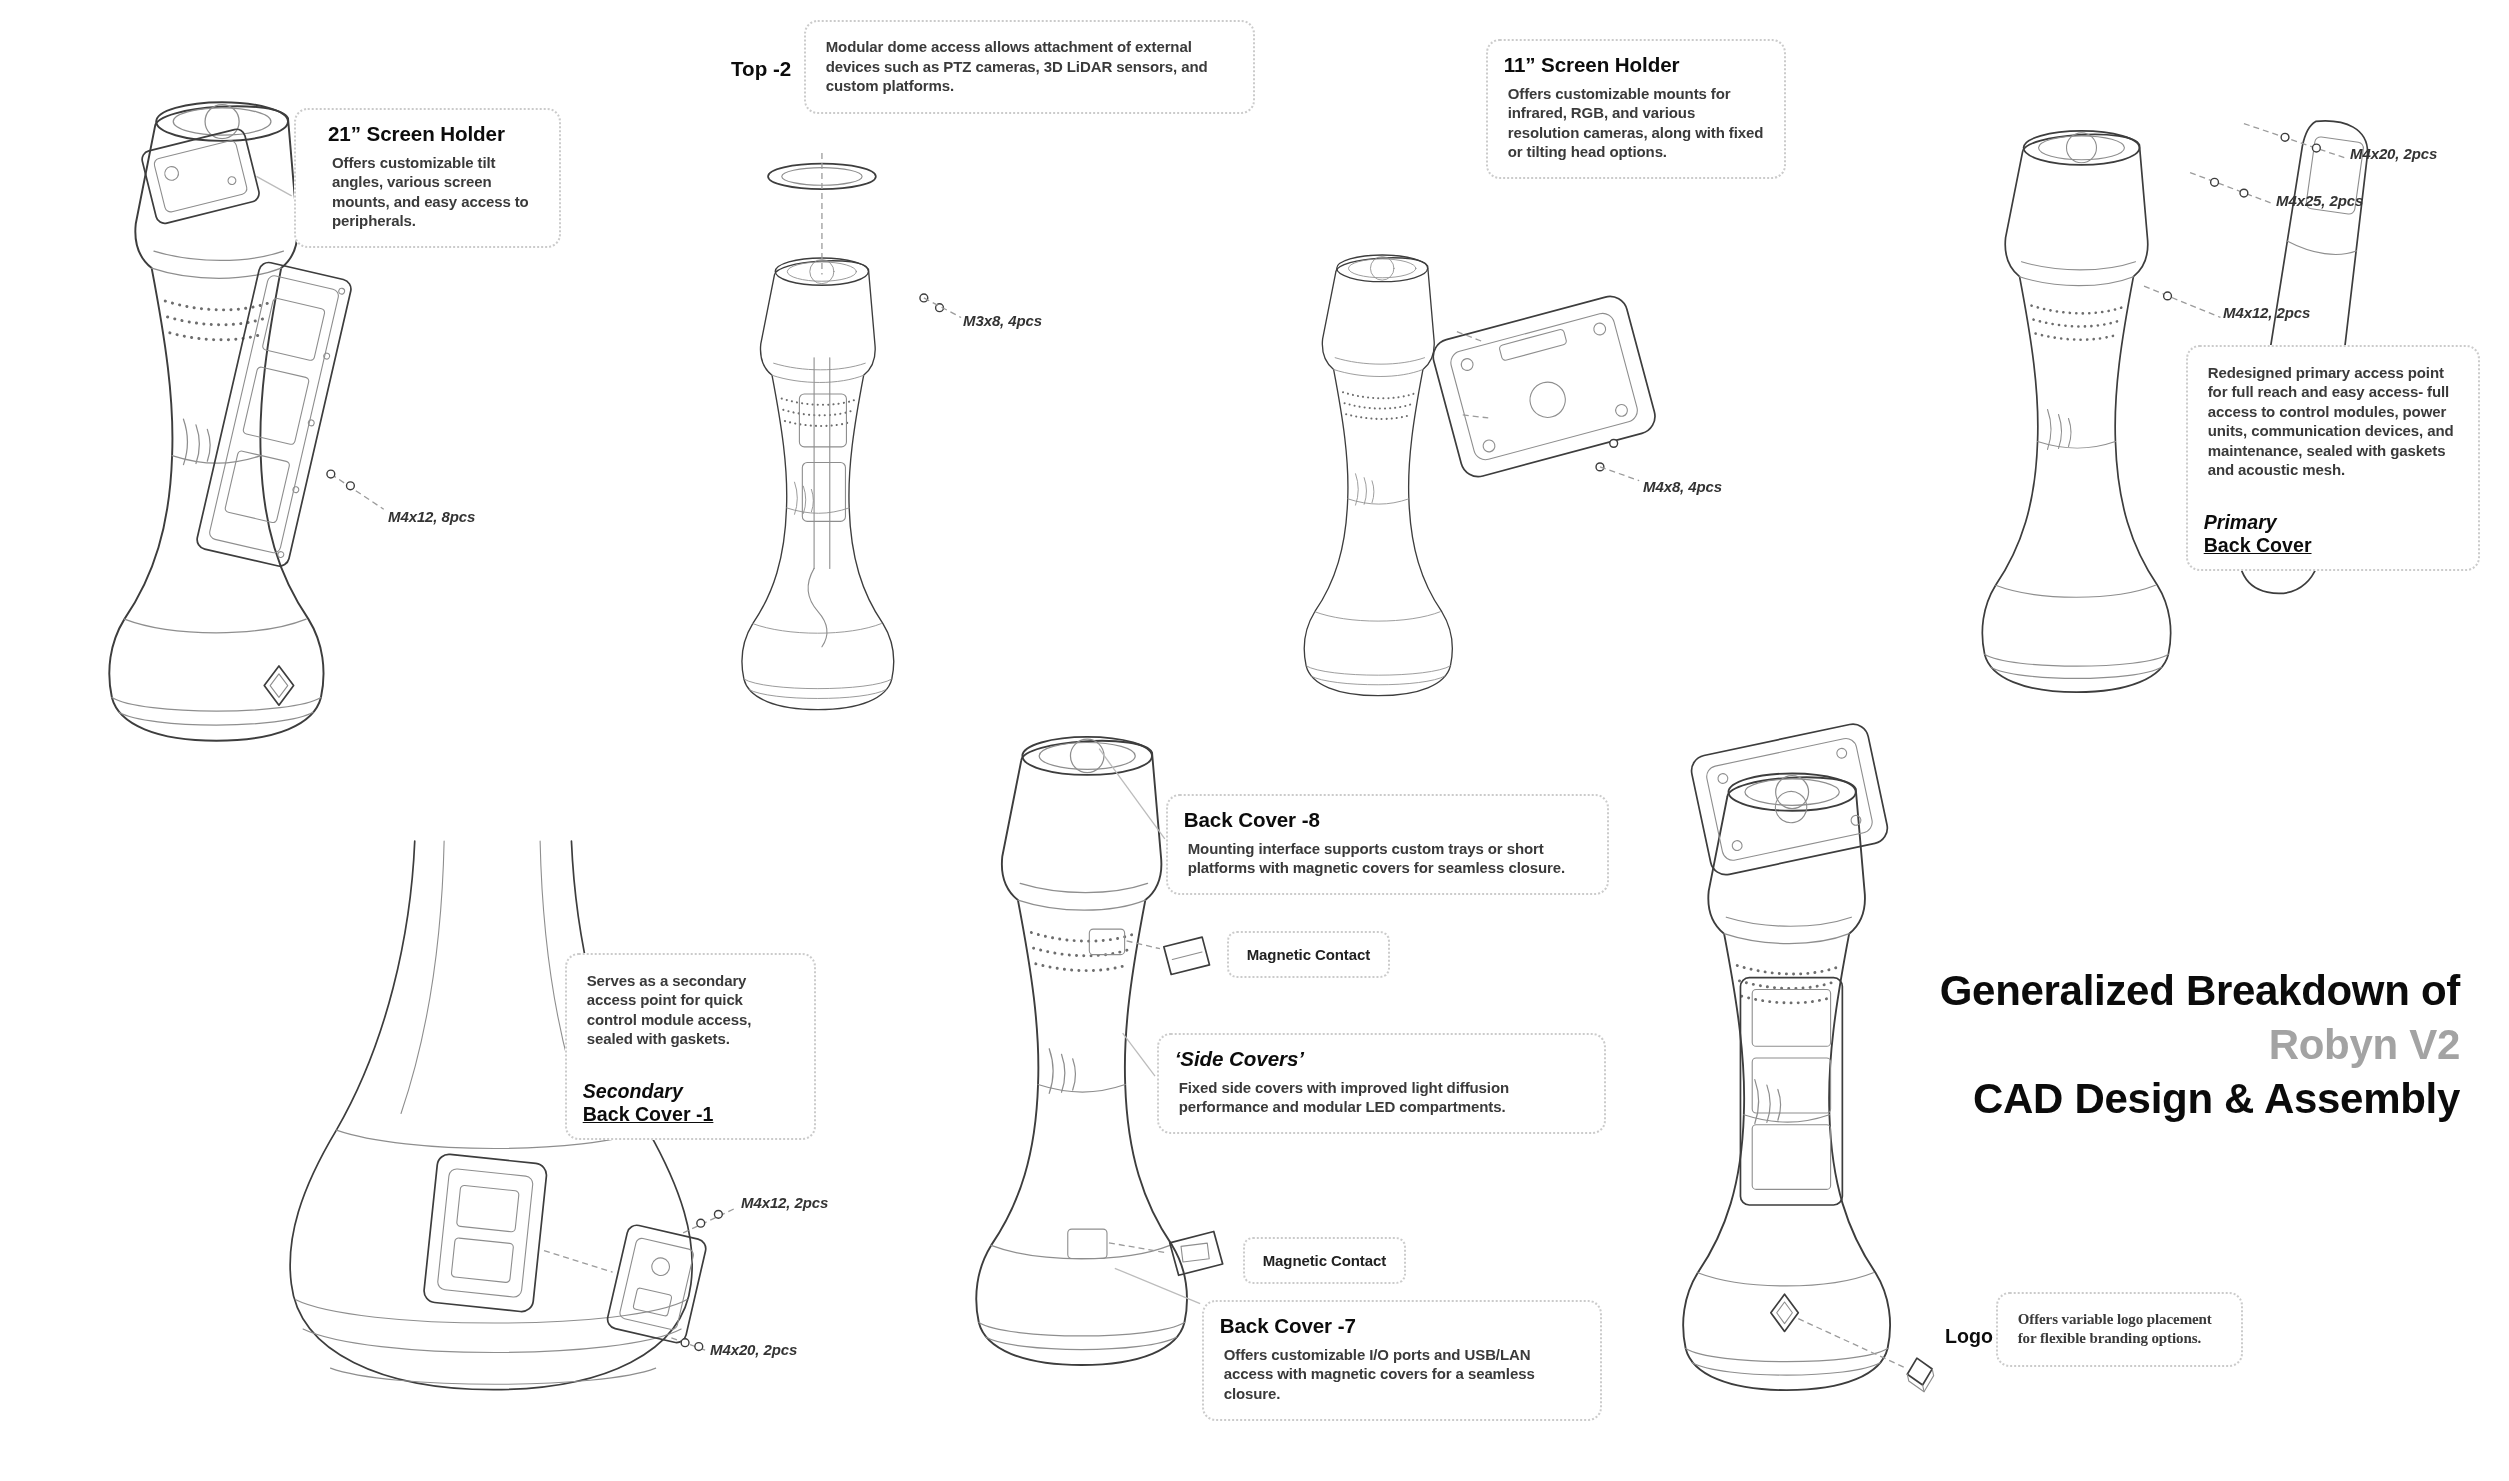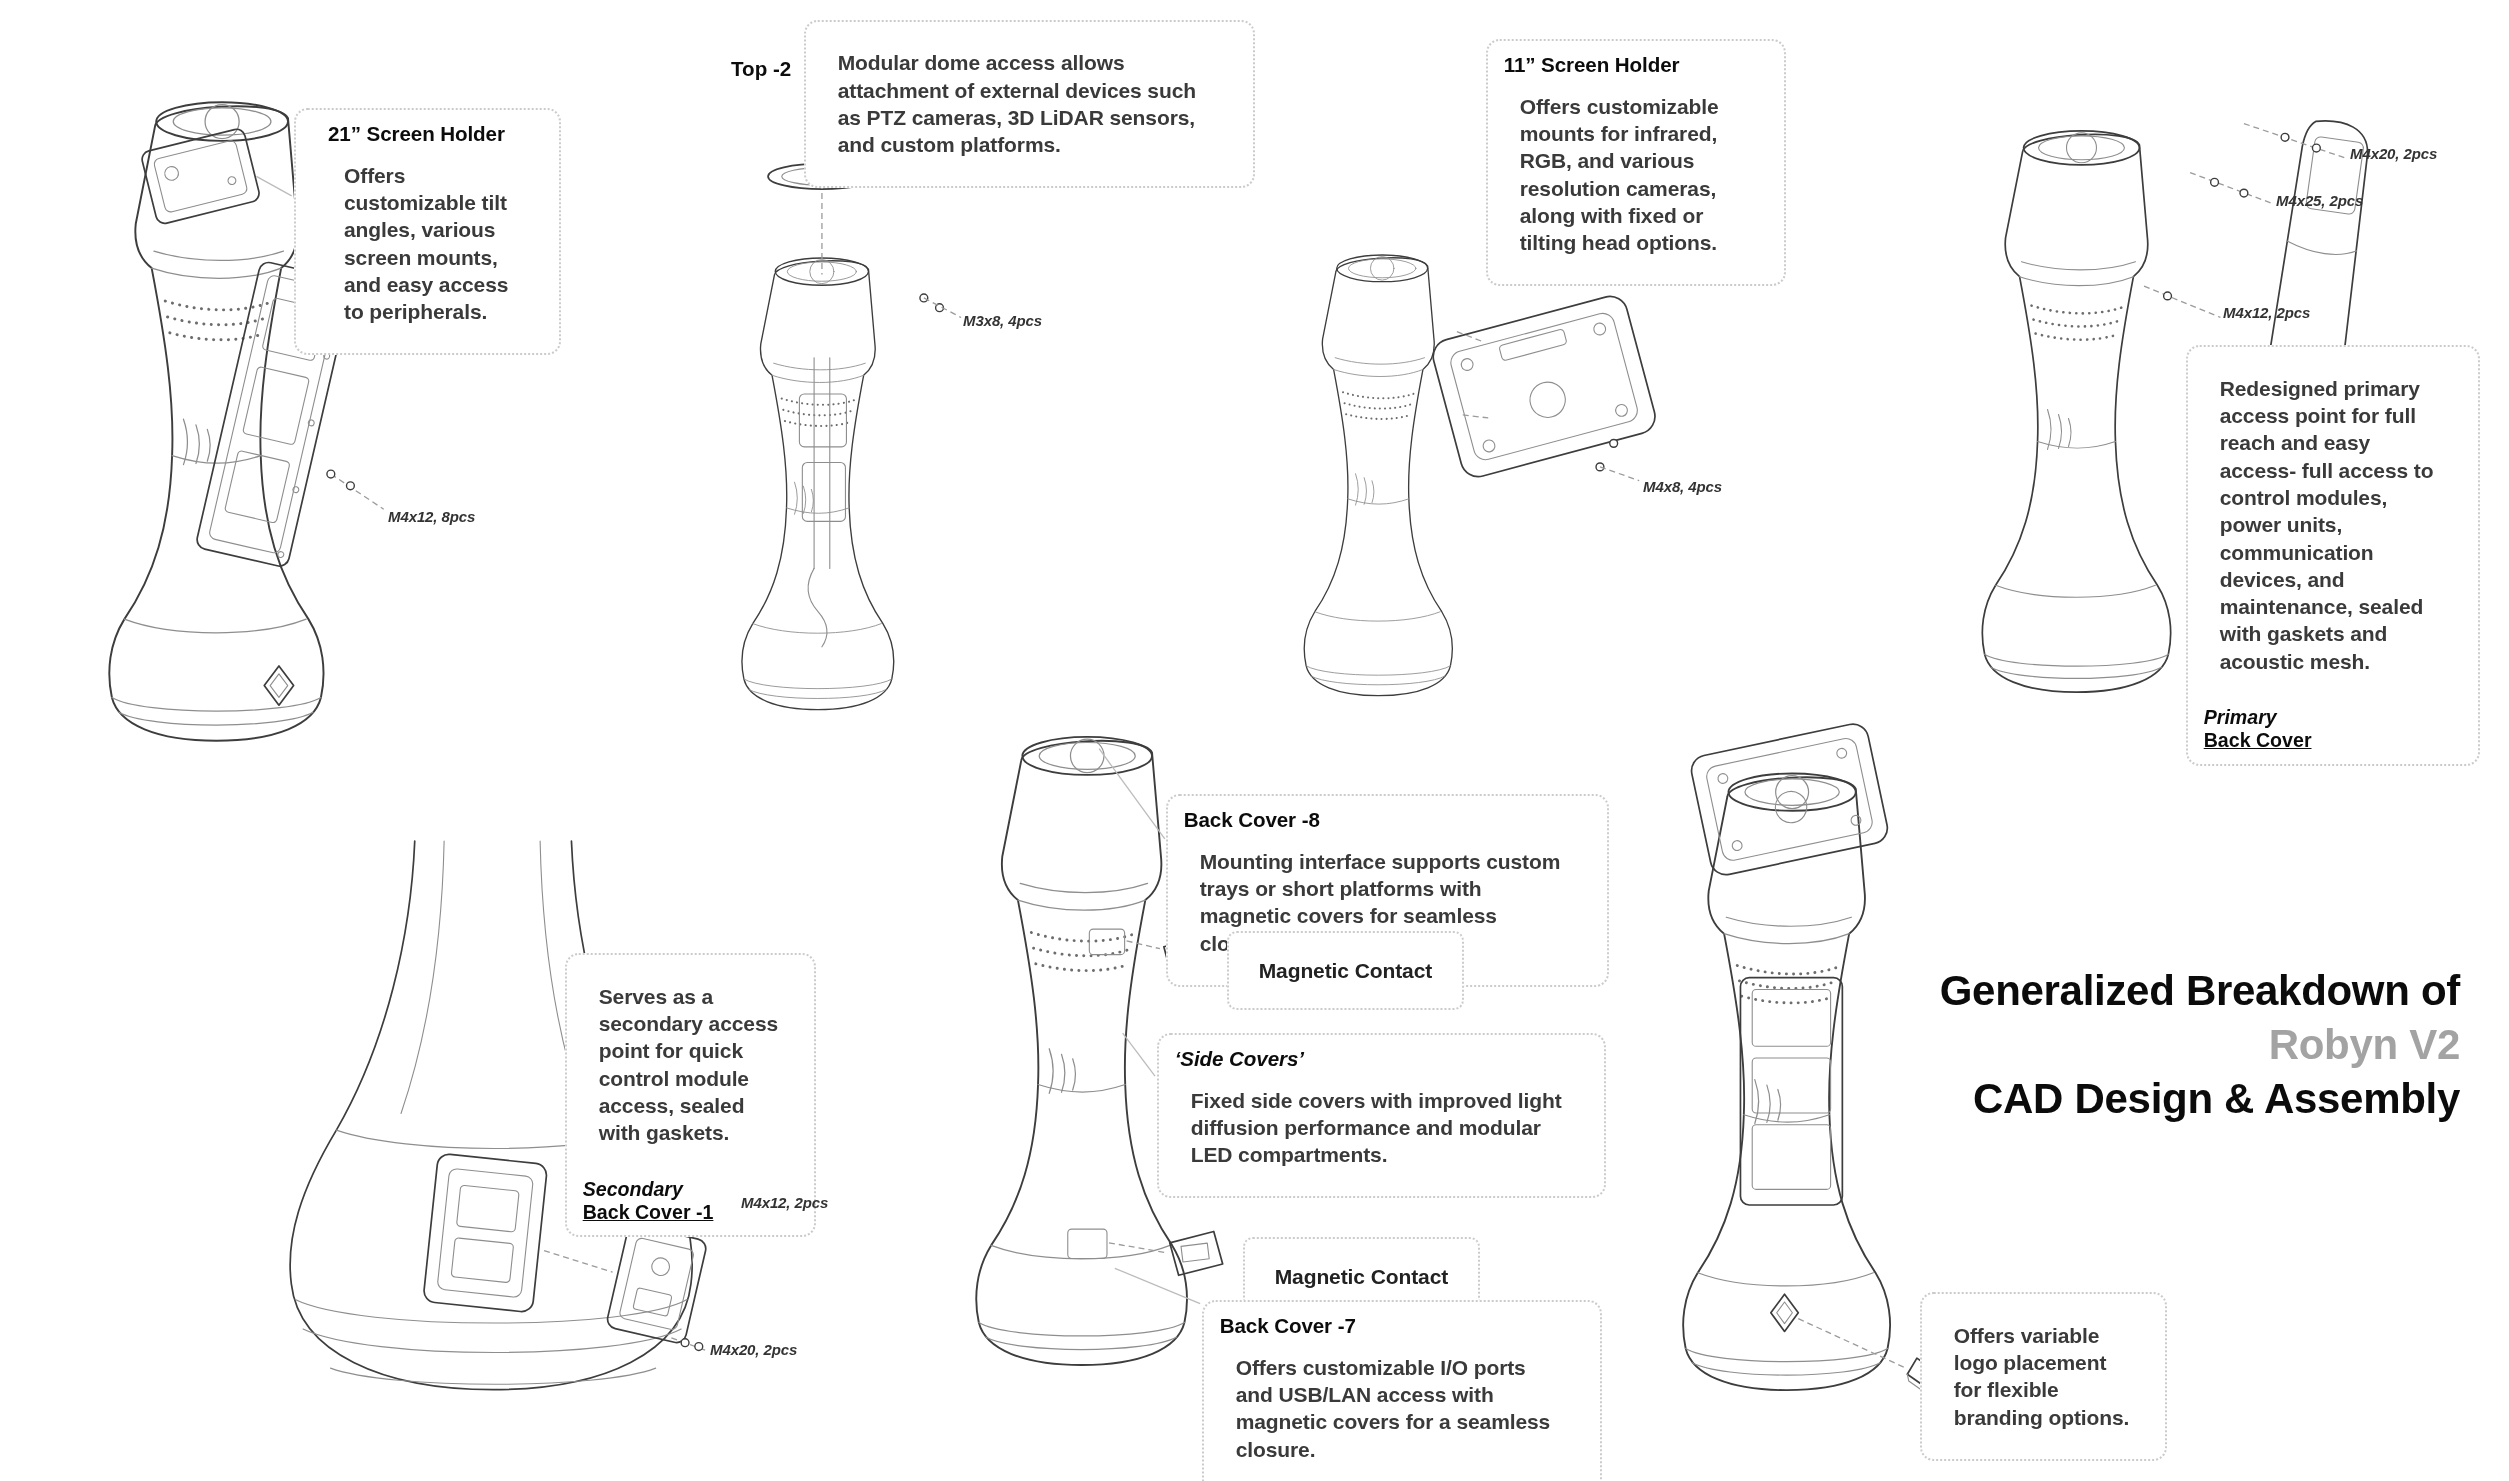--- a/index.html
+++ b/index.html
@@ -14,21 +14,21 @@
   .dots { stroke:#6d6d6d; stroke-width:2.6; fill:none; stroke-dasharray:0.1 6.4; stroke-linecap:round; }
   .lead { stroke:#bcbcbc; stroke-width:1.3; fill:none; }
   .lead-d { stroke:#9b9b9b; stroke-width:1.3; fill:none; stroke-dasharray:6 4; }
   .scr circle { stroke:#3d3d3d; stroke-width:1.4; fill:#ffffff; }
   .wire * { vector-effect: non-scaling-stroke; }
 
   
   .callout { position:absolute; border:2px dotted #cbcbcb; border-radius:13.7px; padding:11.8px 15.7px; background:#fff; }
   .co-head { font-size:20.6px; font-weight:700; color:#0c0c0c; margin:0 0 6.9px; letter-spacing:-0.1px; }
   .co-head.italic { font-style: italic; }
-  .co-body { font-size:21px; line-height:1.3; font-weight:700; color:#3a3a3a; margin:16px; letter-spacing:-0.1px; }
+  .co-body { font-size:15px; line-height:1.3; font-weight:700; color:#3a3a3a; margin:4px; letter-spacing:-0.1px; }
   .co-role { font-size:19.6px; font-weight:700; font-style:italic; color:#0c0c0c; margin-top:31px; }
   .co-name { font-size:19.6px; font-weight:700; color:#0c0c0c;text-decoration:underline; }
   .callout.mag { padding:7.8px 13.7px; border-radius:9.8px; }
   .callout.mag .co-body { white-space:nowrap; color:#222; }
 
   .small-label { position:absolute; font-size:15px; font-style:italic; font-weight:700; color:#333;
                  white-space:nowrap; letter-spacing:-0.1px; }
   .bold-label { position:absolute; font-size:20.6px; font-weight:700; color:#0c0c0c; white-space:nowrap; }
 
   .title { position:absolute; left:1892px; top:964px; width:568px; text-align:right; }
@@ -296,18 +296,18 @@
     <line class="lead-d" x1="199" y1="658" x2="308" y2="708"></line>
   </svg>
 
   <div class="title">
     <div class="t1">Generalized Breakdown of</div>
     <div class="t2 title-accent" style="color: rgb(163, 163, 163);">Robyn V2</div>
     <div class="t3">CAD Design &amp; Assembly</div>
   </div>
 
   <div class="bold-label" style="left:1945px; top:1325px; font-size:19.6px;">Logo</div>
-  <div class="callout" style="left:1920px; top:1292px; width:247px;">
+  <div class="callout" style="left:1996px; top:1292px; width:247px;font-family:Liberation Serif, serif;">
     <p class="co-body">Offers variable logo placement for flexible branding options.</p>
   </div>
 
 </div>
 
 
 </body></html>

